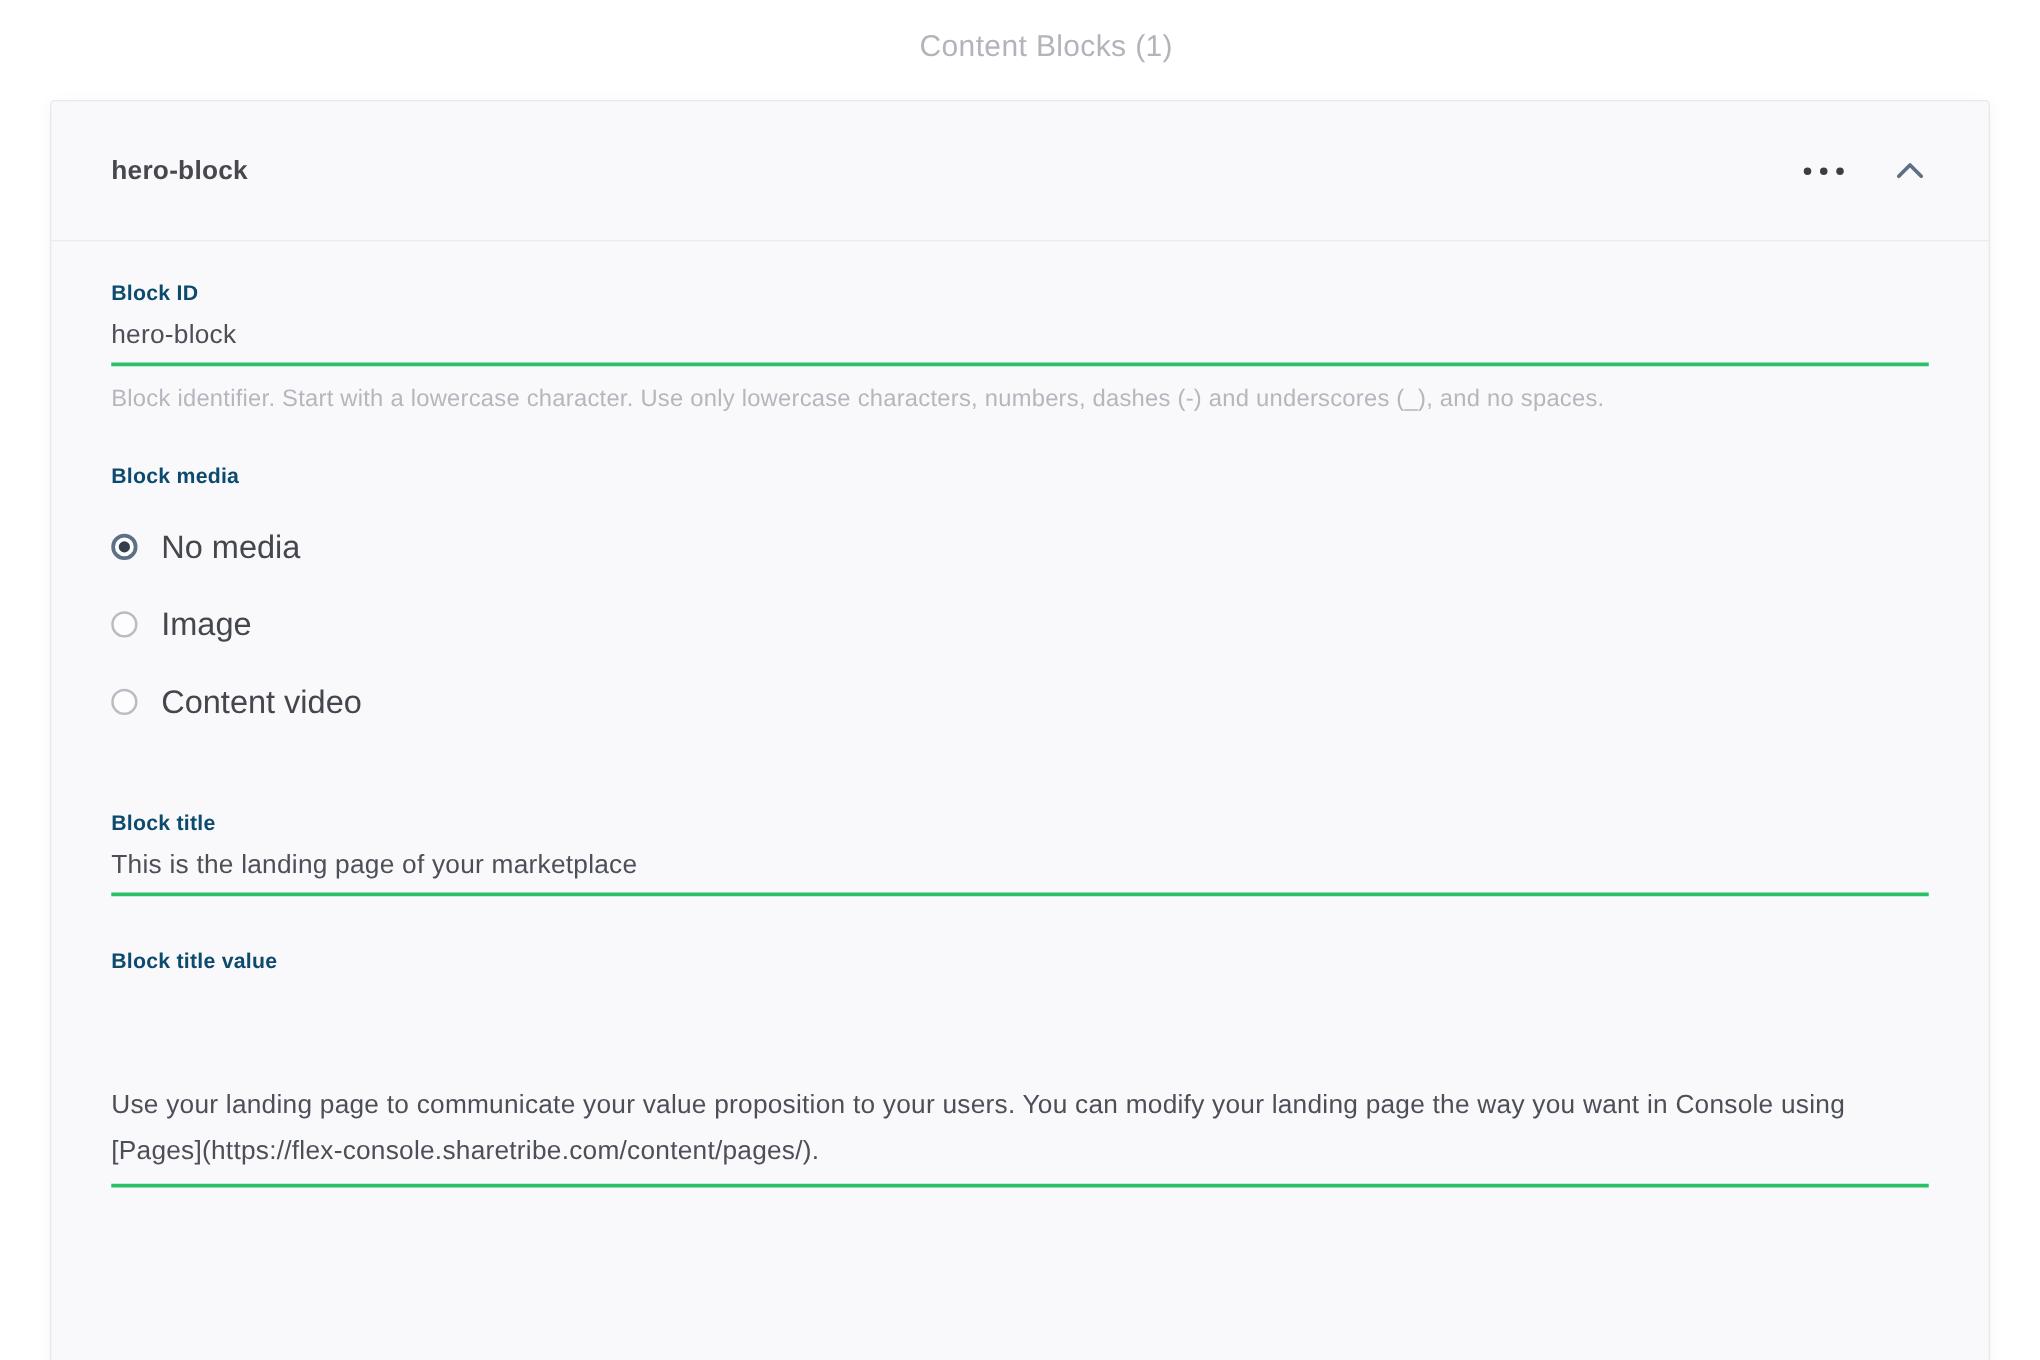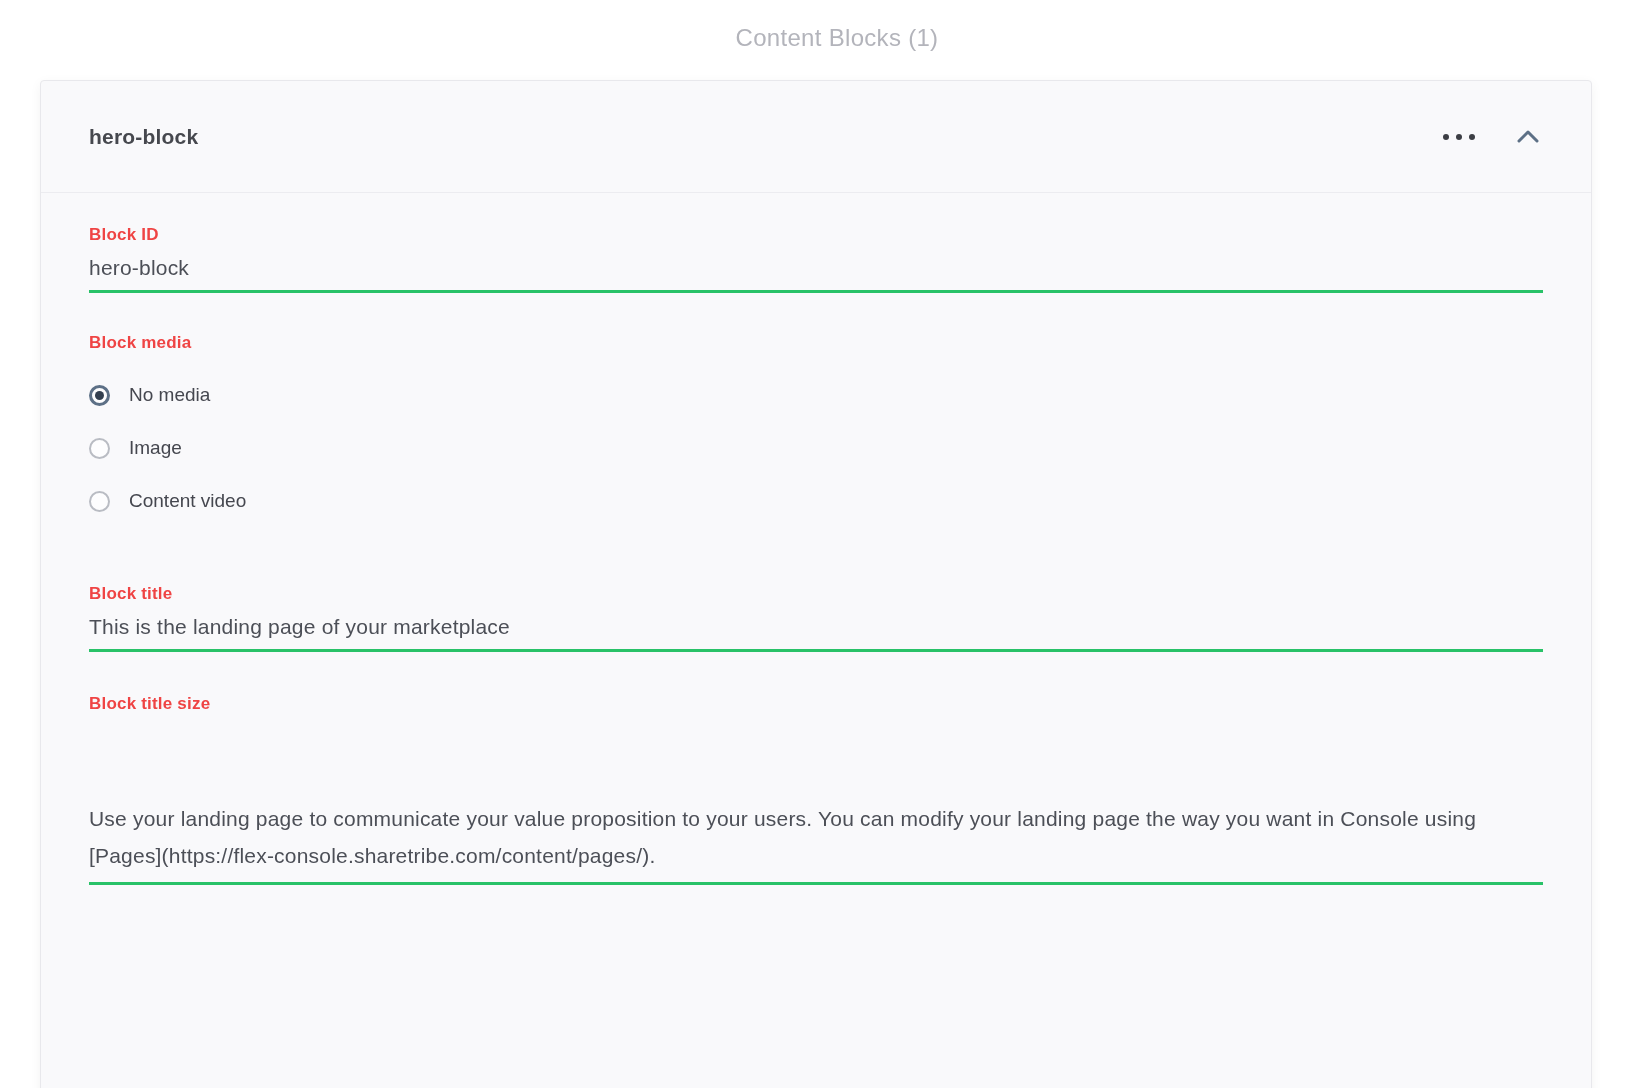--- a/index.html
+++ b/index.html
@@ -42,21 +42,21 @@
   .header-actions { display:flex; align-items:center; gap:36px; }
   .ellipsis-btn { display:flex; gap:7px; padding:6px 2px; cursor:pointer; }
   .ellipsis-btn i { width:6px; height:6px; border-radius:50%; background:#3c3e44; }
   .chevron-btn { padding:4px; cursor:pointer; display:flex; }
   .card-body { padding:32px 48px 0 48px; }
 
   .field-label {
     font-size:17px;
     font-weight:600;
     letter-spacing:0.2px;
-    color:#ef4444;
+    color:#0c4a6e;
   }
   .field-value {
     font-size:21px;
     letter-spacing:0.2px;
     color:#4c4f57;
     margin-top:11px;
     padding-bottom:10px;
     cursor:text;
   }
   .green-underline { border-bottom:3px solid #29c268; }
@@ -70,21 +70,21 @@
   .group-media { margin-top:40px; }
   .group-title { margin-top:72px; }
   .group-title-size { margin-top:42px; }
   .group-text { margin-top:86px; }
 
   .radio-option {
     display:flex;
     align-items:center;
     gap:19px;
     margin-top:31px;
-    font-size:19px;
+    font-size:26px;
     color:#45474f;
     cursor:pointer;
     width:max-content;
   }
   .radio-row-inline {
     display:flex;
     align-items:center;
     gap:50px;
     margin-top:26px;
   }
@@ -137,20 +137,21 @@
         </svg>
       </div>
     </div>
   </div>
 
   <div class="card-body">
 
     <div class="group-id">
       <div class="field-label">Block ID</div>
       <div class="field-value green-underline">hero-block</div>
+      <div class="help-text">Block identifier. Start with a lowercase character. Use only lowercase characters, numbers, dashes (-) and underscores (_), and no spaces.</div>
     </div>
 
     <div class="group-media">
       <div class="field-label">Block media</div>
       <div class="radio-option">
         <span class="radio selected"></span>
         <span>No media</span>
       </div>
       <div class="radio-option">
         <span class="radio"></span>
@@ -161,21 +162,21 @@
         <span>Content video</span>
       </div>
     </div>
 
     <div class="group-title">
       <div class="field-label">Block title</div>
       <div class="field-value green-underline">This is the landing page of your marketplace</div>
     </div>
 
     <div class="group-title-size">
-      <div class="field-label">Block title size</div>
+      <div class="field-label">Block title value</div>
     </div>
 
     <div class="group-text">
       <div class="block-text-value green-underline">Use your landing page to communicate your value proposition to your users. You can modify your landing page the way you want in Console using [Pages](https://flex-console.sharetribe.com/content/pages/).</div>
     </div>
 
   </div>
 </div>
 
 </body></html>

